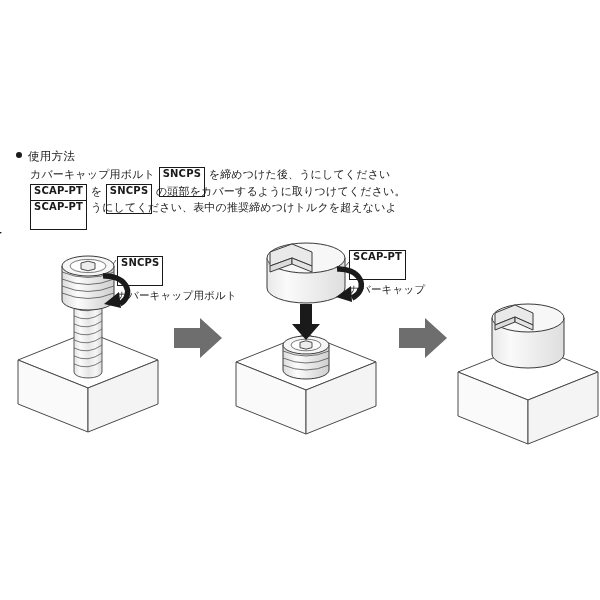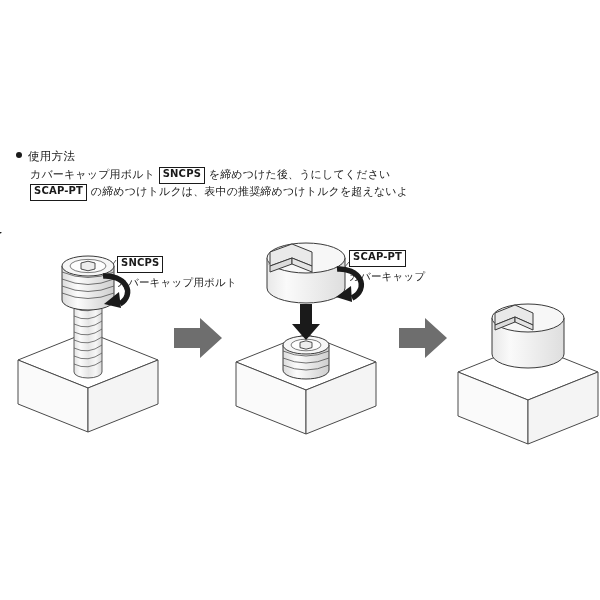--- a/index.html
+++ b/index.html
@@ -55,21 +55,21 @@
     line-height: 16.5px;
     letter-spacing: 0.15px;
   }
   .inst-line {
     white-space: nowrap;
     height: 16.5px;
   }
   .code-box {
     display: inline-block;
     border: 1px solid #1a1a1a;
-    padding: 0px 3px 3px 3px;
+    padding: 0px 3px 16px 3px;
     font-family: "DejaVu Sans", "Liberation Sans", sans-serif;
     font-weight: bold;
     font-size: 10px;
     line-height: 12px;
     letter-spacing: 0.2px;
     vertical-align: 1px;
     background: #ffffff;
   }
 
   
@@ -111,23 +111,26 @@
       <span class="bullet-dot"></span>
       <span>使用方法</span>
     </div>
 
     <div class="inst-body">
 
       <div class="inst-line">
         <span>カバーキャップ用ボルト </span><span class="code-box">SNCPS</span><span> を締めつけた後、うにしてください</span>
       </div>
 
-
       <div class="inst-line">
-        <span class="code-box">SCAP-PT</span><span> の締めつけトルクは、表中の推奨締めつけトルクを超えないよ</span>
+        <span class="code-box">SCAP-PT</span><span> を </span><span class="code-box">SNCPS</span><span> の頭部をカバーするように取りつけてください。</span>
+      </div>
+
+      <div class="inst-line">
+        <span class="code-box">SCAP-PT</span><span> うにしてください、表中の推奨締めつけトルクを超えないよ</span>
       </div>
 
 
     </div>
   </div>
 
   <div class="callout" id="callout-sncps">
     <span class="code-box">SNCPS</span>
     <span class="callout-text">カバーキャップ用ボルト</span>
   </div>

